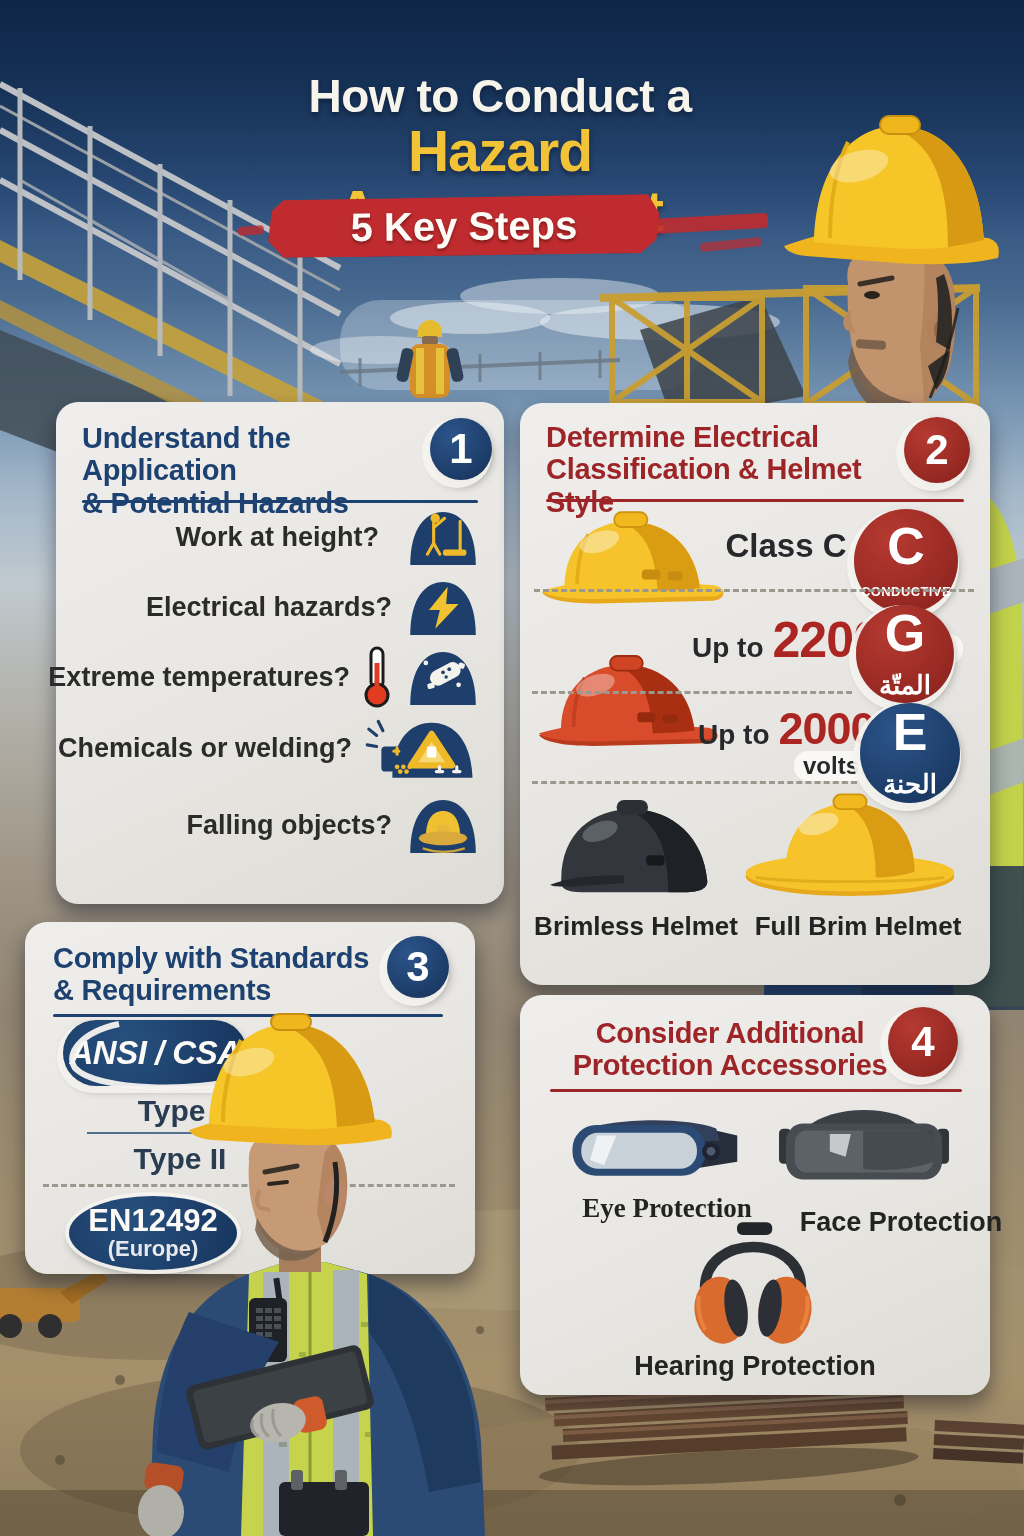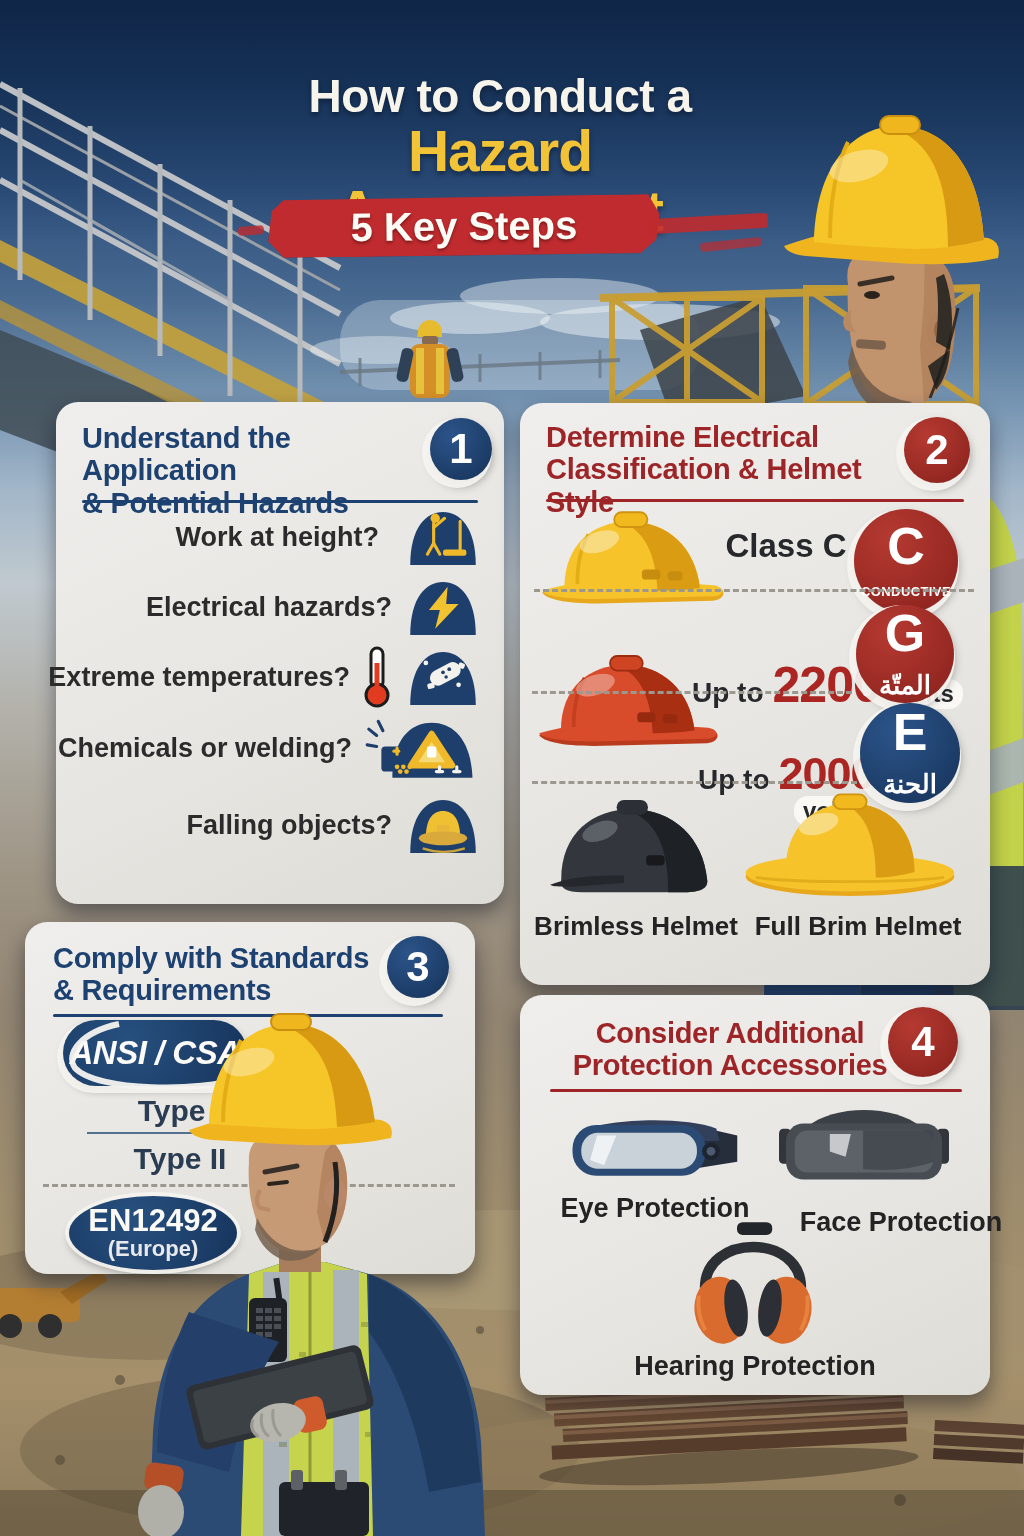--- a/index.html
+++ b/index.html
@@ -48,21 +48,21 @@
   .hazard-label{font-size:27px;font-weight:bold;color:#2b2b2b;white-space:nowrap;}
 
   
   .classc-label{position:absolute;font-size:33px;font-weight:bold;color:#26282c;text-align:center;}
   .class-badge{position:absolute;border-radius:50%;display:flex;flex-direction:column;
       align-items:center;justify-content:center;color:#fff;
       box-shadow:-3px 4px 0 4px rgba(245,244,240,.92),0 6px 10px rgba(0,0,0,.35);}
   .cb-letter{font-size:52px;font-weight:bold;line-height:.9;}
   .cb-sub{font-size:13px;font-weight:bold;letter-spacing:.4px;margin-top:14px;}
   .cb-sub-ar{font-size:26px;font-weight:bold;line-height:1;margin-top:16px;}
-  .volt-row{position:absolute;display:flex;align-items:baseline;gap:9px;white-space:nowrap;margin-top:45px;}
+  .volt-row{position:absolute;display:flex;align-items:baseline;gap:9px;white-space:nowrap;}
   .vprefix{font-size:28px;font-weight:bold;color:#26282c;}
   .vvalue{font-size:50px;font-weight:bold;color:#ab2622;letter-spacing:-1px;}
   .vvalue2{font-size:45px;}
   .vunit{font-size:24px;font-weight:bold;color:#26282c;background:rgba(250,249,245,.95);
       border-radius:14px;padding:1px 9px;}
   .volt-e-line2{display:flex;justify-content:flex-end;margin-top:-4px;}
   .helmet-label{position:absolute;font-size:26px;font-weight:bold;color:#232323;text-align:center;}
 
   
   .ansi-pill{position:absolute;background:radial-gradient(circle at 35% 30%,#27507f,#16345c);
@@ -591,21 +591,21 @@
       <svg width="188" height="92" viewBox="0 0 210 105">
         <path d="M40 32 C70 6 140 6 170 32 L170 46 L40 46 Z" fill="#3b4046"></path>
         <rect x="8" y="34" width="14" height="40" rx="5" fill="#32363b"></rect>
         <rect x="188" y="34" width="14" height="40" rx="5" fill="#32363b"></rect>
         <rect x="16" y="28" width="178" height="64" rx="20" fill="#474c52"></rect>
         <rect x="26" y="36" width="158" height="48" rx="14" fill="#5c6268"></rect>
         <path d="M104 36 L184 36 L184 72 Q150 84 104 80 Z" fill="#41464c" opacity=".8"></path>
         <polygon points="66,40 90,40 84,66 66,60" fill="#d8dbdd" opacity=".85"></polygon>
       </svg>
     </div>
-    <div class="acc-label" style="left:30px;top:198px;width:210px;">Eye Protection</div>
+    <div class="acc-label" style="left:42px;top:198px;width:210px;font-family:Liberation Serif, serif;">Eye Protection</div>
     <div class="acc-label" style="left:244px;top:212px;width:210px;margin-left:32px;">Face Protection</div>
 
     <div class="abs" style="left:148px;top:224px;">
       <svg width="170" height="128" viewBox="0 0 190 160">
         <path d="M35 86 C35 18 155 18 155 86" stroke="#2c3035" stroke-width="13" fill="none"></path>
         <rect x="75" y="4" width="44" height="16" rx="7" fill="#222529"></rect>
         <line x1="35" y1="84" x2="42" y2="104" stroke="#2c3035" stroke-width="8"></line>
         <line x1="155" y1="84" x2="148" y2="104" stroke="#2c3035" stroke-width="8"></line>
         <g transform="rotate(-8 55 114)">
           <ellipse cx="55" cy="114" rx="33" ry="42" fill="#d96b2e"></ellipse>

